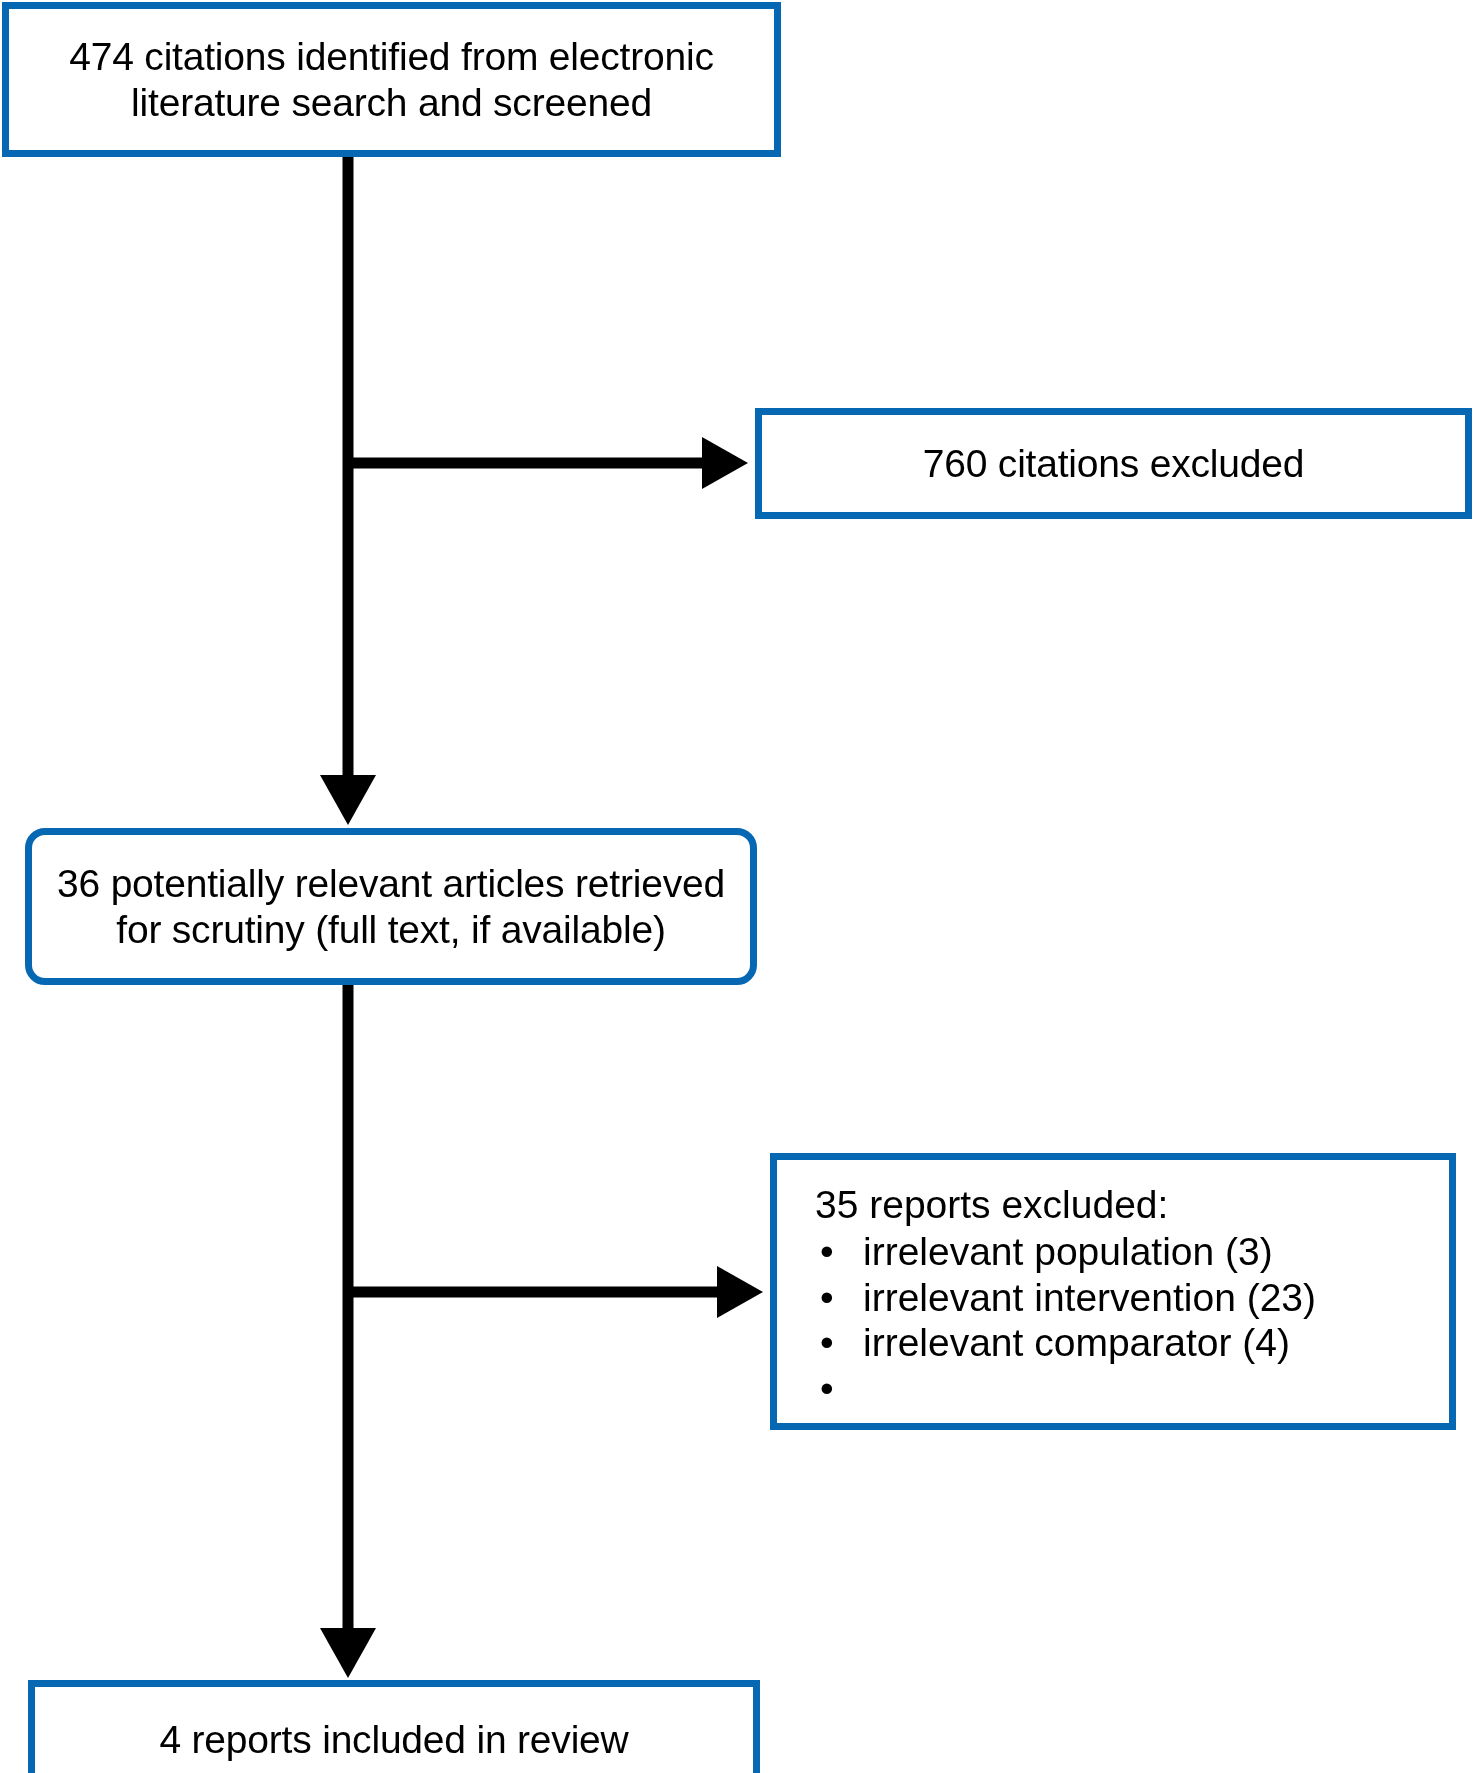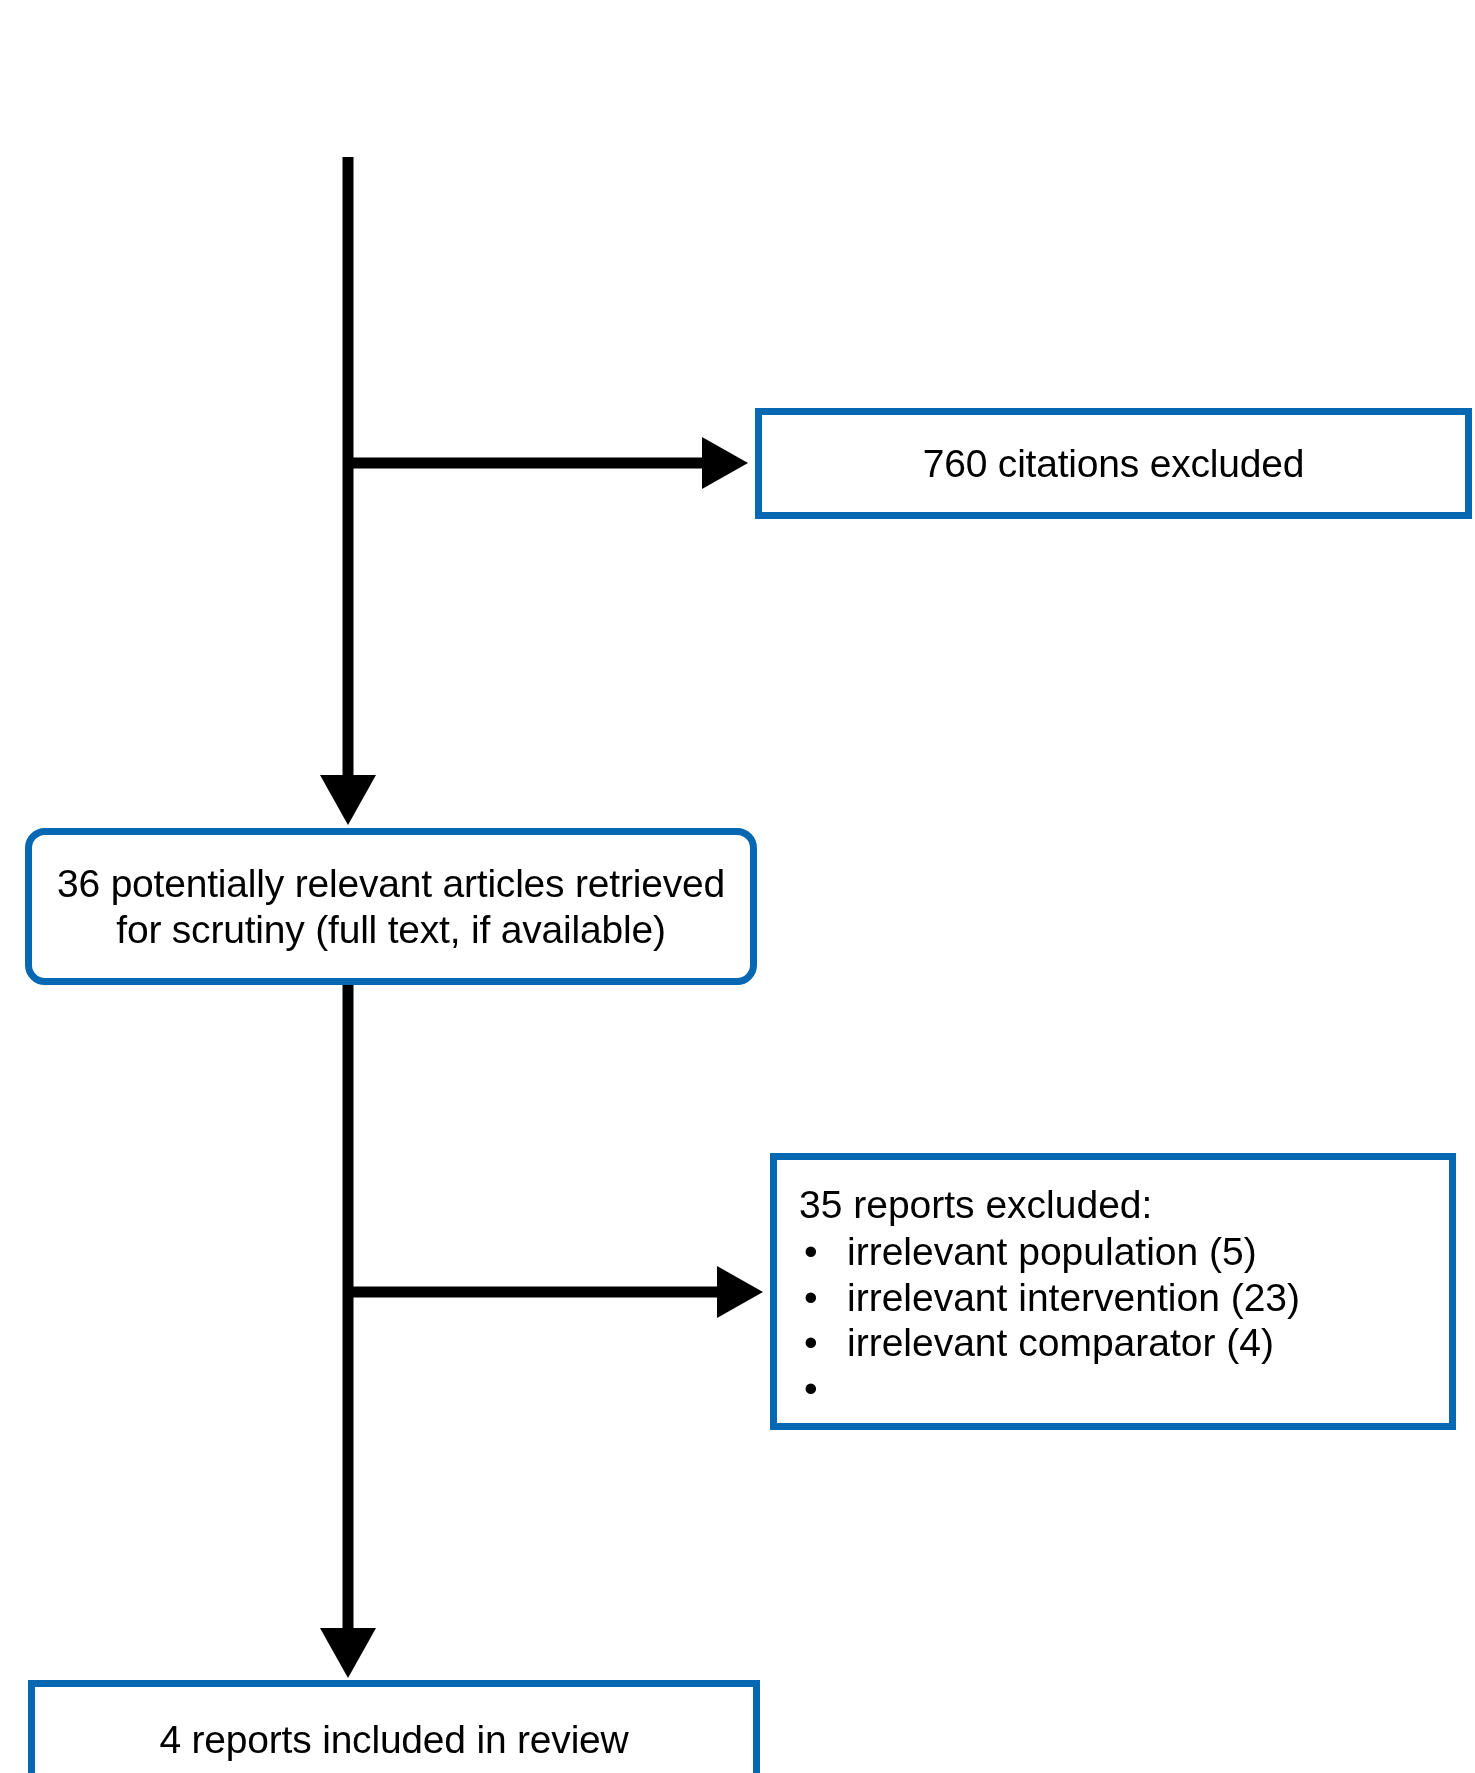--- a/index.html
+++ b/index.html
@@ -46,20 +46,21 @@
   }
   #box-retrieved {
     left: 25px; top: 828px;
     width: 732px; height: 157px; border-radius: 20px;
   }
   #box-reports-excluded {
     left: 770px; top: 1153px;
     width: 686px; height: 277px;
     align-items: flex-start;
     justify-content: flex-start;
+    padding-left: 16px;
   }
   #box-included {
     left: 28px; top: 1680px;
     width: 732px; height: 120px;
   }
 
   .excl-inner {
     padding: 22px 0 0 22px;
     text-align: left;
   }
@@ -109,37 +110,41 @@
     <line x1="348" y1="463" x2="710" y2="463" stroke="#000000" stroke-width="11"></line>
     <polygon points="748,463 702,437 702,489" fill="#000000"></polygon>
 
     <line x1="348" y1="985" x2="348" y2="1645" stroke="#000000" stroke-width="11"></line>
     <polygon points="348,1678 320,1628 376,1628" fill="#000000"></polygon>
 
     <line x1="348" y1="1292" x2="725" y2="1292" stroke="#000000" stroke-width="11"></line>
     <polygon points="763,1292 717,1266 717,1318" fill="#000000"></polygon>
   </svg>
 
+  <div class="box" id="box-identified">
+    <div class="box-text">474 citations identified from electronic
+literature search and screened</div>
+  </div>
 
   <div class="box" id="box-citations-excluded">
     <div class="box-text">760 citations excluded</div>
   </div>
 
   <div class="box" id="box-retrieved">
     <div class="box-text">36 potentially relevant articles retrieved
 for scrutiny (full text, if available)</div>
   </div>
 
   <div class="box" id="box-reports-excluded">
     <div class="excl-inner">
       <div class="excl-title">35 reports excluded:</div>
       <ul class="excl-list">
         <li>
           <span class="bullet-dot">•</span>
-          <span>irrelevant population (5)</span>
+          <span>irrelevant population (3)</span>
         </li>
         <li>
           <span class="bullet-dot">•</span>
           <span>irrelevant intervention (23)</span>
         </li>
         <li>
           <span class="bullet-dot">•</span>
           <span>irrelevant comparator (4)</span>
         </li>
         <li>

